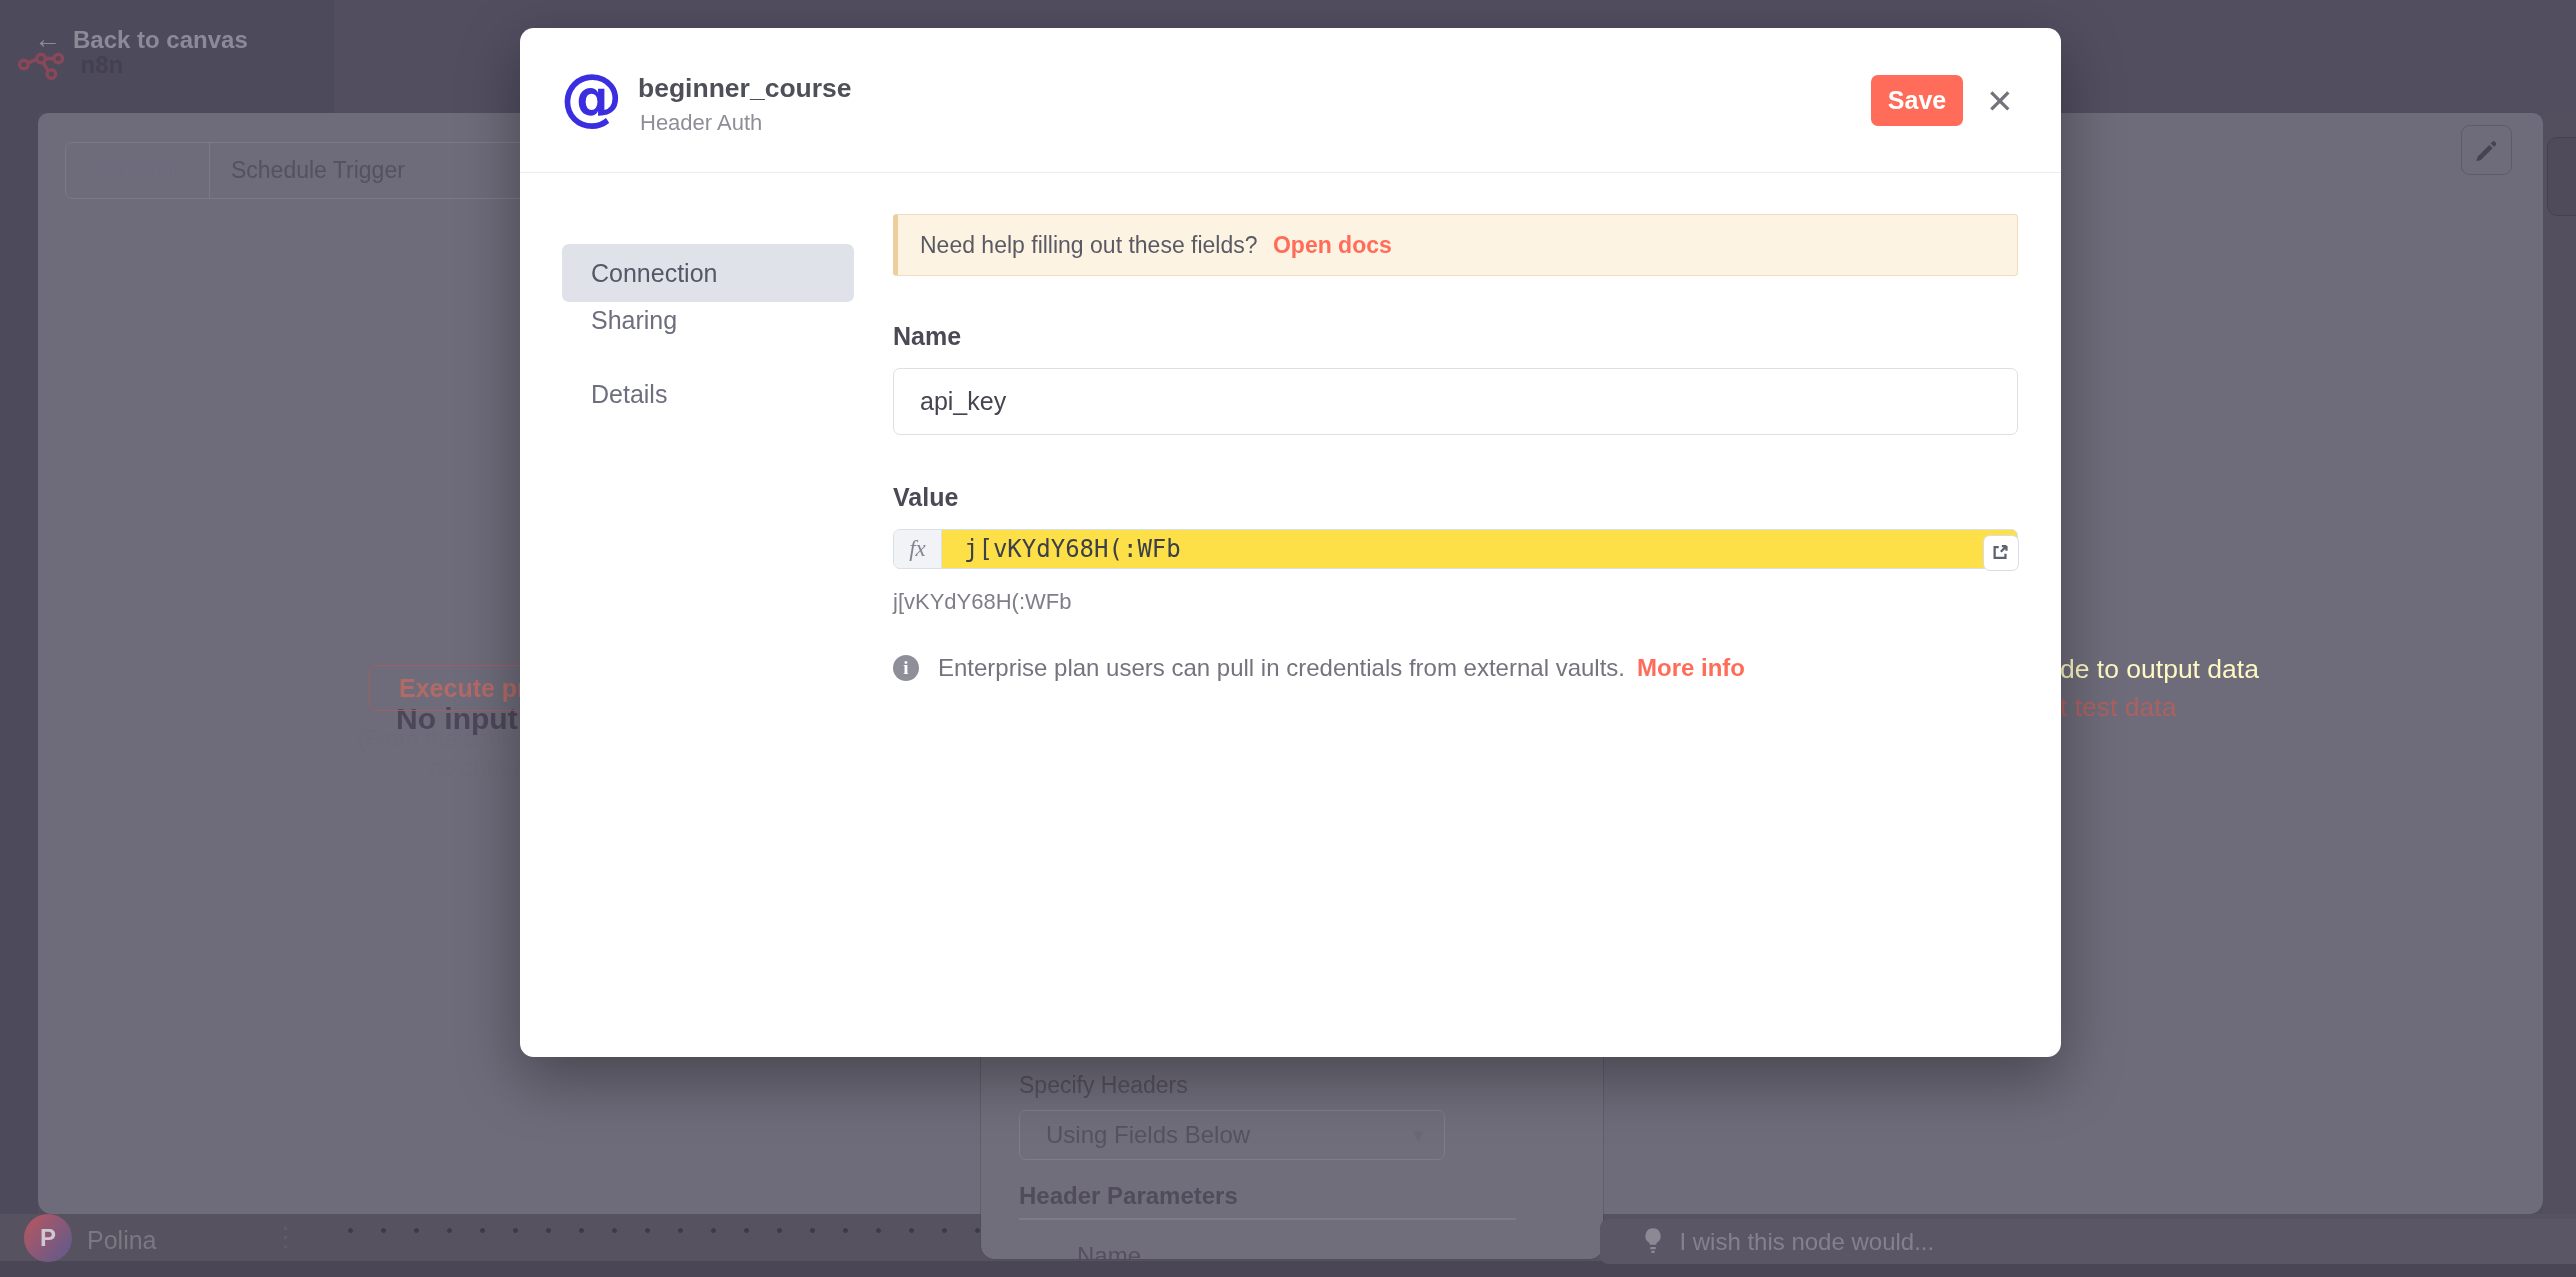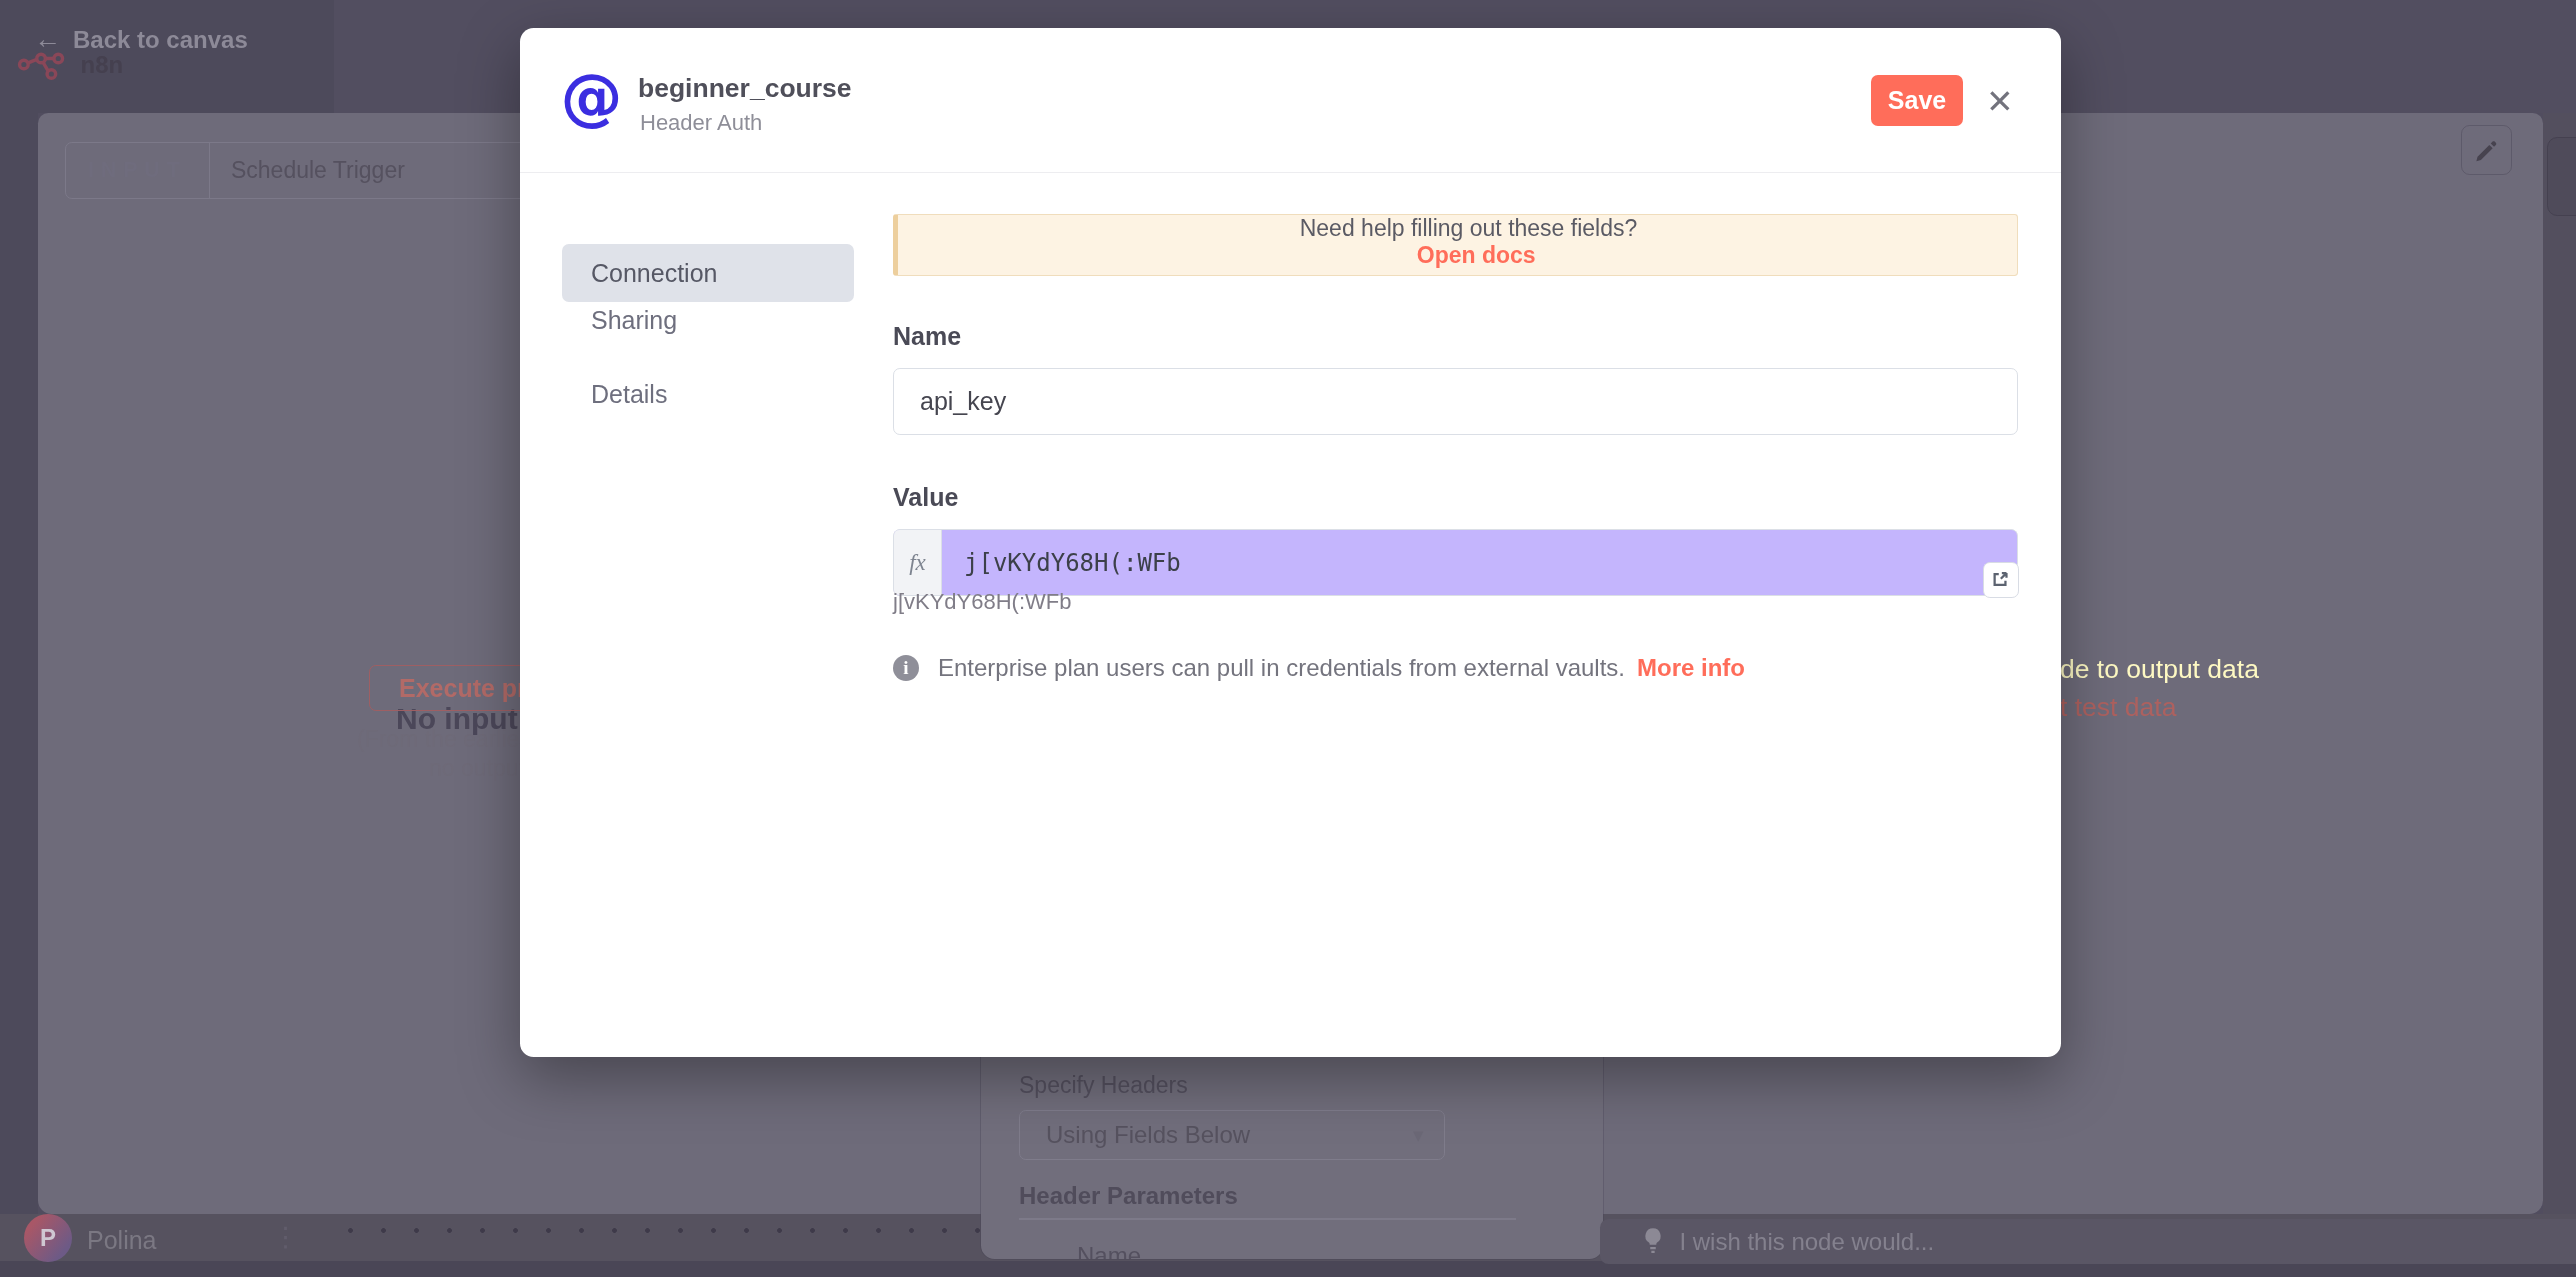--- a/index.html
+++ b/index.html
@@ -84,30 +84,30 @@
   #close-btn { position:absolute; left:1466px; top:57px; font-size:33px; color:#73737d; cursor:pointer; line-height:33px; }
 
   .tab { position:absolute; left:42px; width:292px; height:58px; display:flex; align-items:center;
       padding-left:29px; font-size:25px; color:#6e6f7e; border-radius:6.9px; cursor:pointer; }
   .tab.active { background:#dfe2e9; color:#565865;margin-top:28px; }
   #tab-0 { top:188px; } #tab-1 { top:263px; } #tab-2 { top:337px; }
 
   #m-content { position:absolute; left:373px; top:0; width:1125px; height:100%; }
   #docs-banner { position:absolute; left:0; top:186px; width:1125px; height:62px; background:#fdf3e3;
       border:0.9px solid #f0ddbc; border-left:5.1px solid #edcf9d; border-radius:3.4px;
-      display:flex; align-items:center; padding-left:22px; font-size:23px; color:#5a5a64;flex-direction:column; }
+      display:flex; align-items:center; padding-left:22px; font-size:23px; color:#5a5a64; }
   #docs-banner a { color:#ff6d5a; font-weight:600; margin-left:15.4px; text-decoration:none; cursor:pointer; }
 
   .fld-label { position:absolute; left:0; font-size:25px; font-weight:600; color:#4a4a56; }
   #name-label { top:294px; }
   #name-input { position:absolute; left:0; top:340px; width:1125px; height:67px; border:1.7px solid #dbdfe6;
       border-radius:6.9px; font-size:25px; color:#45454f; padding-left:26px; font-family:inherit; background:#fff; }
   #value-label { top:455px; }
-  #value-group { position:absolute; left:0; top:501px; width:1125px; height:67px; border:1.7px solid #dbdfe6;
-      border-radius:6.9px; display:flex; align-items:stretch; background:#c4b5fd; }
+  #value-group { position:absolute; left:0; top:501px; width:1125px; height:40px; border:1.7px solid #dbdfe6;
+      border-radius:6.9px; display:flex; align-items:stretch; background:#fde047; }
   #fx-toggle { width:48px; background:#f2f3f6; border-right:1.7px solid #dbdfe6; border-radius:5.1px 0 0 5.1px;
       display:flex; align-items:center; justify-content:center; font-family:"Liberation Serif",serif;
       font-style:italic; font-size:23px; color:#7e8490; cursor:pointer; }
   #value-input { flex:1; border:none; outline:none; font-family:"DejaVu Sans Mono",monospace;
       font-size:24px; color:#3c4049; padding-left:22px; background:transparent; }
   #expand-btn { position:absolute; right:-1.7px; bottom:-2.6px; width:36px; height:36px; border:1.7px solid #d8dce4;
       border-radius:6.9px; background:#fff; display:flex; align-items:center; justify-content:center; cursor:pointer; }
   #value-preview { position:absolute; left:0; top:561px; font-size:22px; color:#807d88; }
   #vault-info { position:absolute; left:0; top:626px; display:flex; align-items:center; }
   #info-icon { width:26px; height:26px; border-radius:50%; background:#8f8f99; color:#fff;

